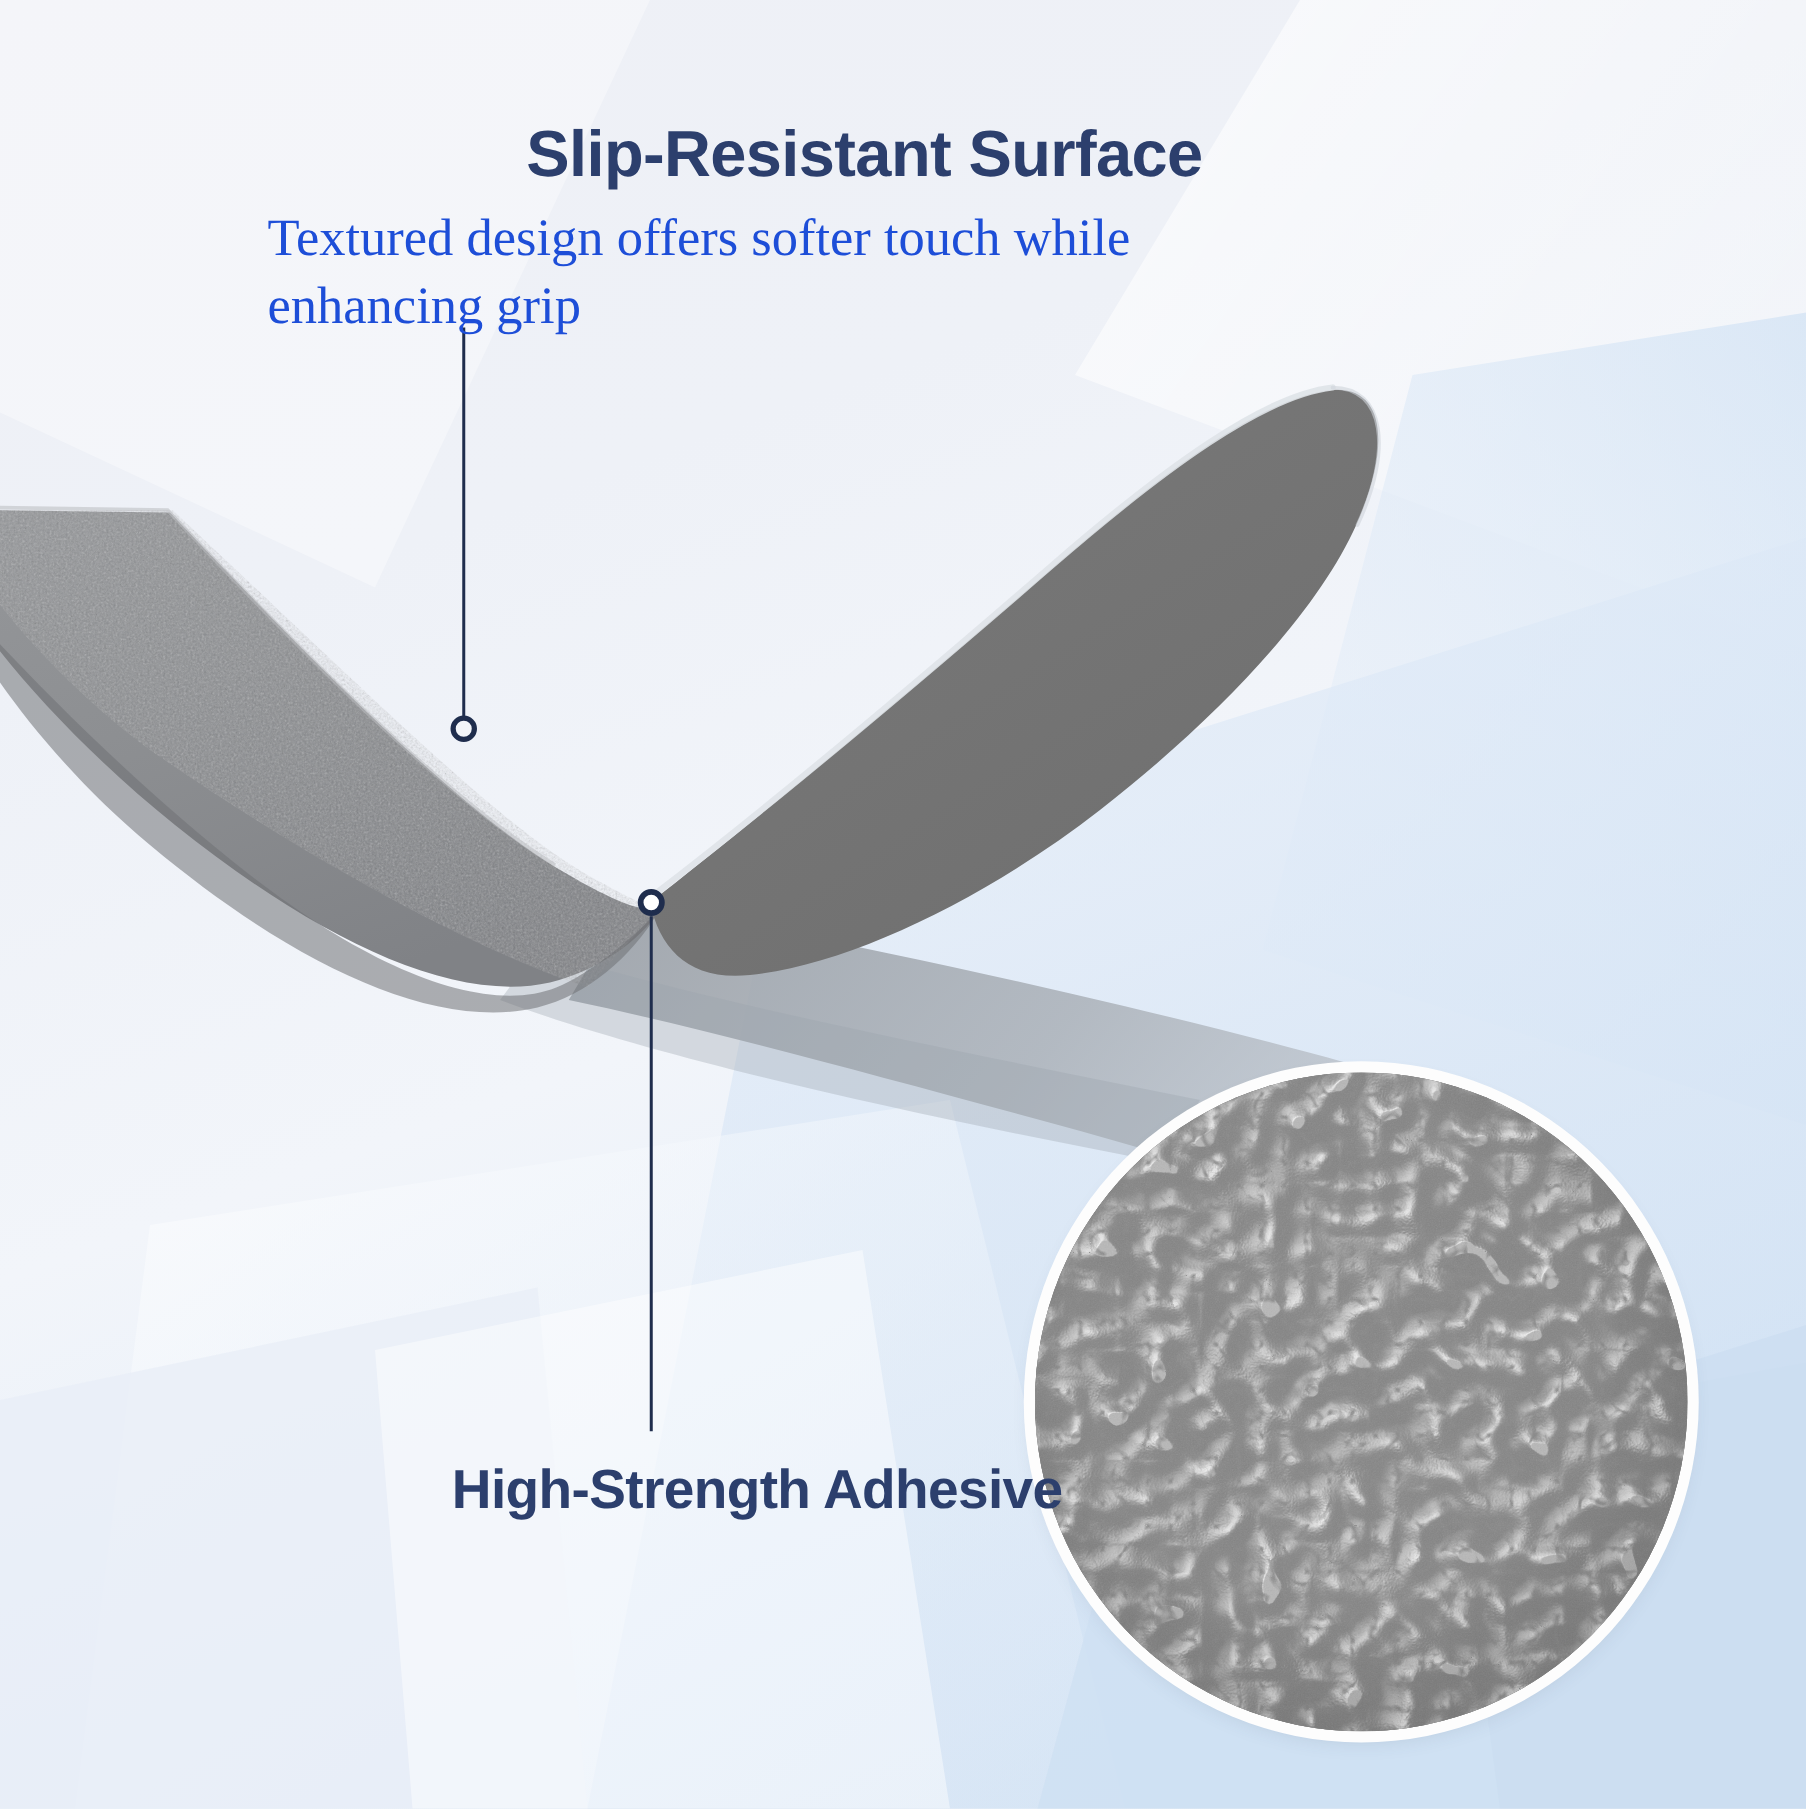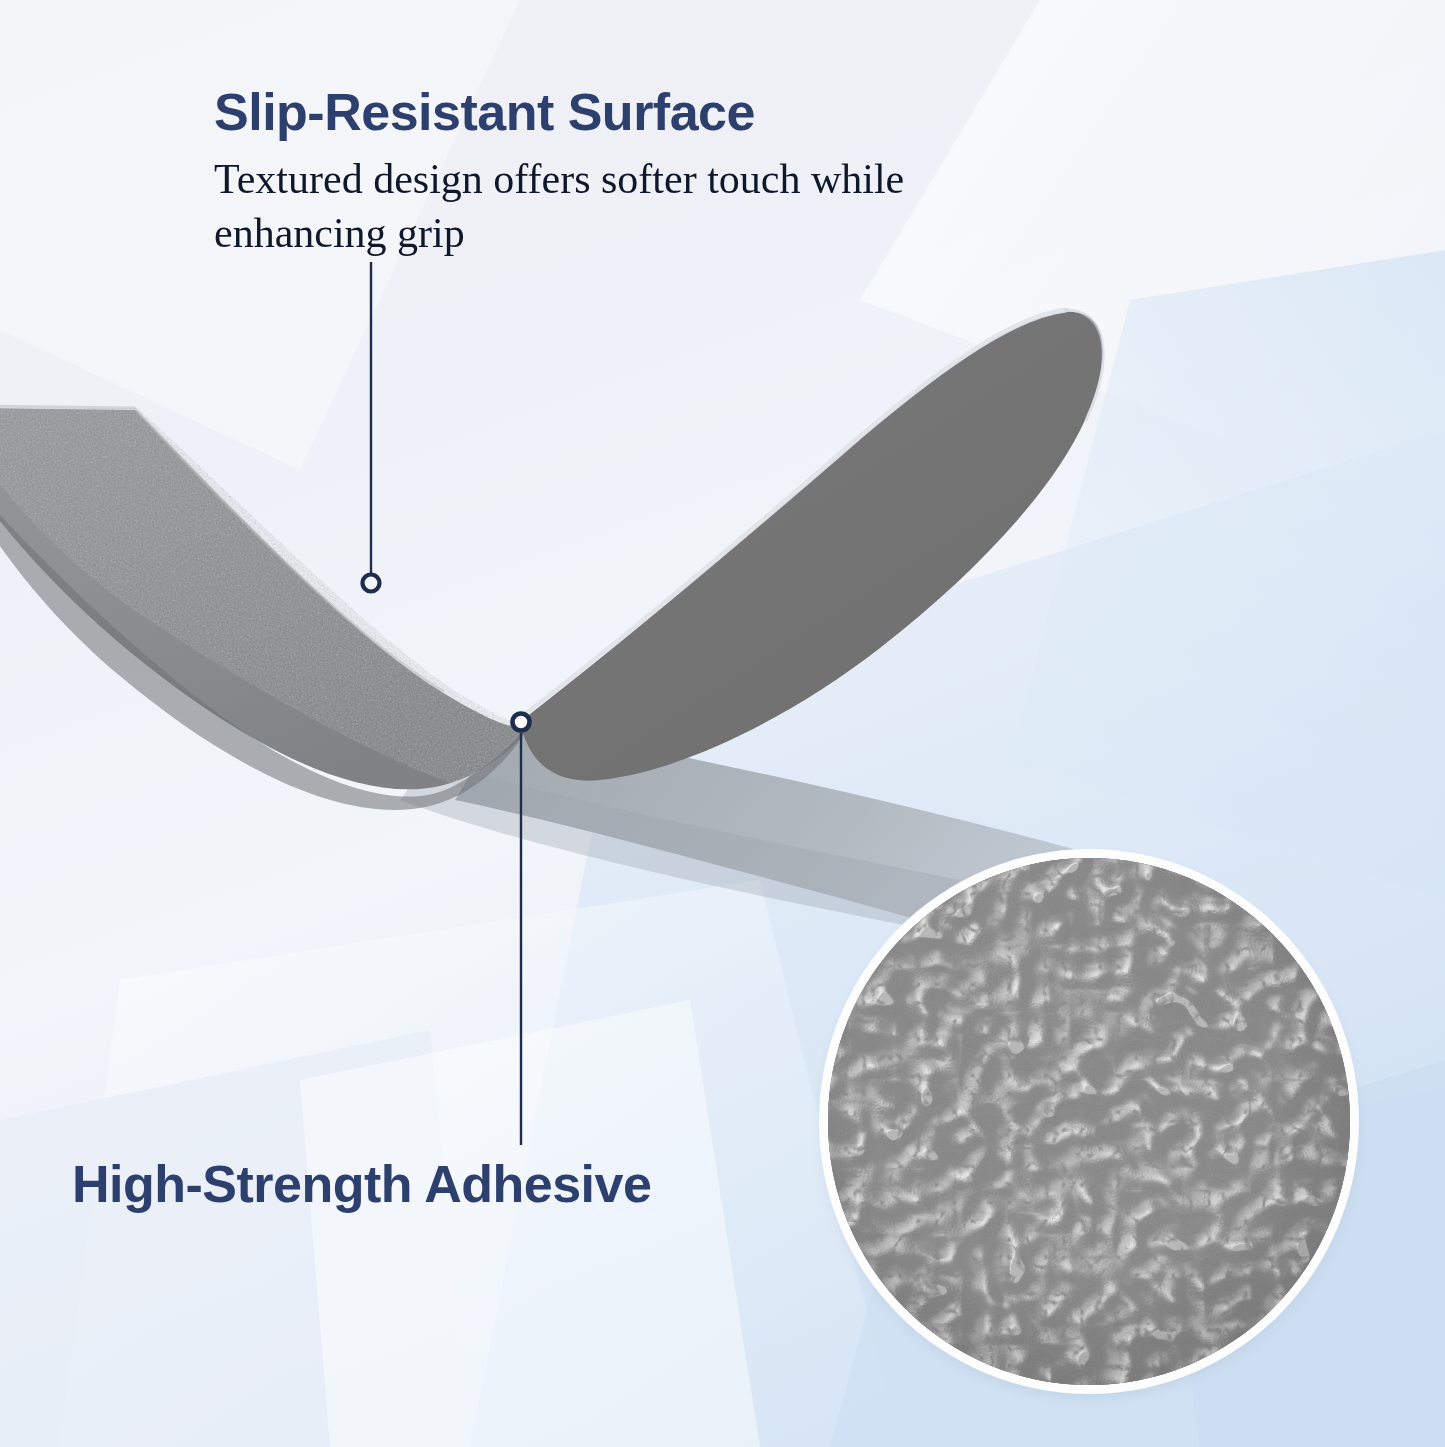--- a/index.html
+++ b/index.html
@@ -31,37 +31,38 @@
     border-radius:50%;
     background:#7c7c7c;
     box-shadow:0 0 0 9px #fdfdfd, 0 6px 18px rgba(60,75,100,.18);
     overflow:hidden;
   }
   .texture-circle svg{position:absolute;inset:0;width:100%;height:100%;}
 
   
   .callout-text{position:absolute;}
   .callout-text h2{
-    margin:0;
+    margin:12px;
     font-family:"Liberation Sans", sans-serif;
     font-weight:700;
     letter-spacing:-0.5px;
     line-height:1.02;
+    text-align:right;
   }
   .callout-text p{
     margin:0;
     font-family:"Liberation Serif", serif;
     line-height:1.28;
   }
   #block-top{left:214px;top:86px;width:760px;}
   #block-top h2{font-size:52px;}
   #block-top p{font-size:42px;margin-top:14px;max-width:730px;}
 
   #block-bottom{left:72px;top:1158px;width:790px;}
-  #block-bottom h2{font-size:52px;}
+  #block-bottom h2{font-size:44px;}
   #block-bottom p{font-size:42px;margin-top:14px;max-width:775px;}
 </style>
 </head>
 <body>
 
 <div id="stage">
 
   <div class="bg-base"></div>
 
   <svg class="bg-svg" viewBox="0 0 1445 1447" preserveAspectRatio="none">
@@ -228,20 +229,20 @@
       <radialGradient id="vign" cx="0.45" cy="0.42" r="0.72">
         <stop offset="55%" stop-color="#000000" stop-opacity="0"></stop>
         <stop offset="100%" stop-color="#2a2a2a" stop-opacity="0.20"></stop>
       </radialGradient>
       <rect width="522" height="527" fill="url(#vign)"></rect>
     </svg>
   </div>
 
   <div class="callout-text" id="block-top">
     <h2 style="color:#2c3f6d">Slip-Resistant Surface</h2>
-    <p style="color:#0f172a">Textured design offers softer touch while enhancing grip</p>
+    <p style="color:#1d4ed8">Textured design offers softer touch while enhancing grip</p>
   </div>
 
   <div class="callout-text" id="block-bottom">
     <h2 style="color:#2c3f6d">High-Strength Adhesive</h2>
   </div>
 
 </div>
 
 </body></html>

